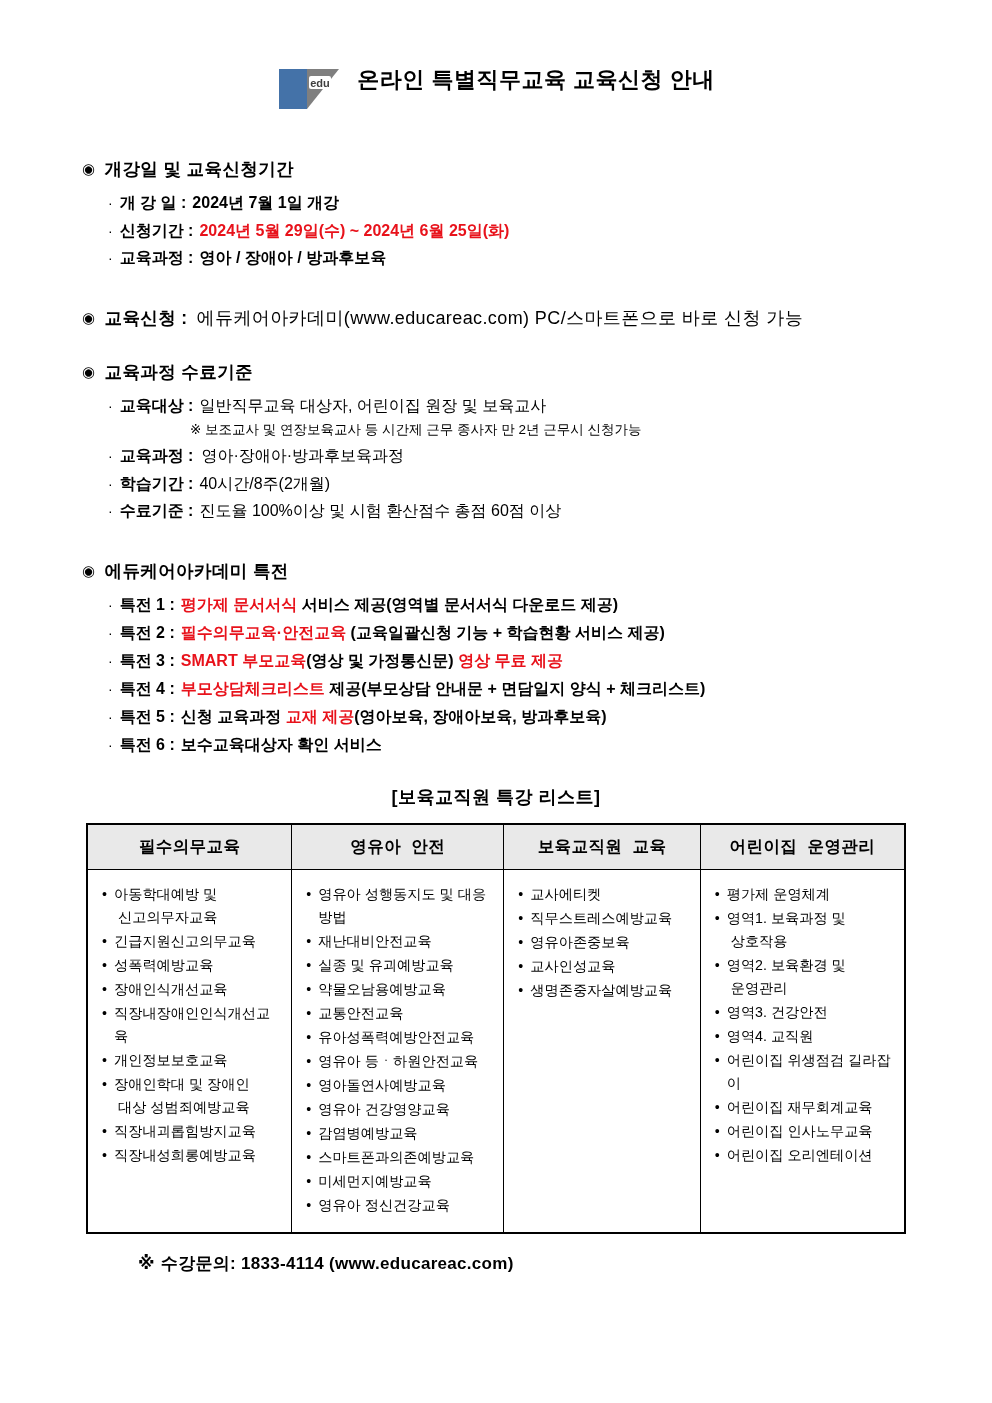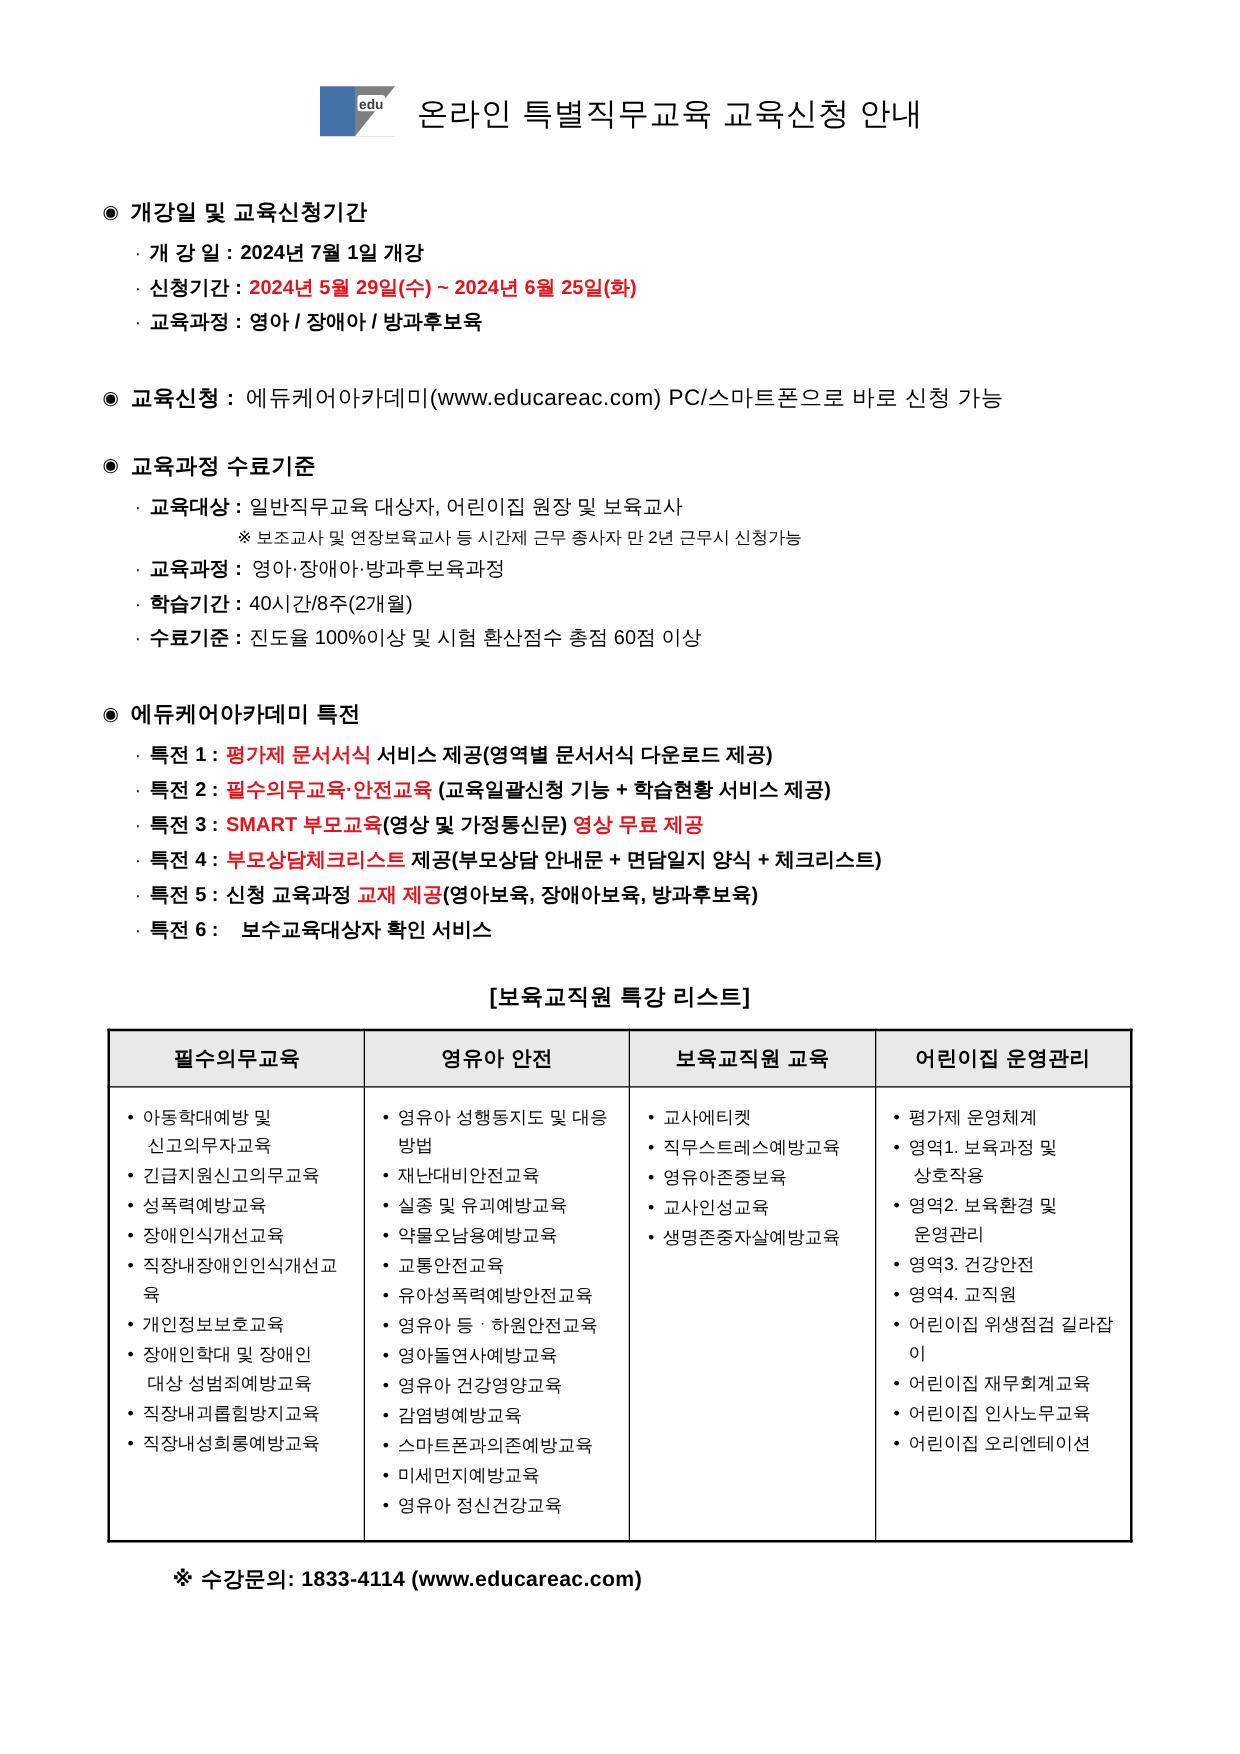--- a/index.html
+++ b/index.html
@@ -19,37 +19,37 @@
     width: 992px;
     height: 1403px;
     box-sizing: border-box;
     padding: 55px 60px 20px 60px;
     position: relative;
   }
 
   
   .header {
     display: flex;
-    align-items: center;
+    align-items: flex-start;
     justify-content: center;
     gap: 14px;
     margin-top: 10px;
     margin-bottom: 42px;
   }
   .logo {
     position: relative;
     width: 66px;
     height: 50px;
     flex: 0 0 auto;
   }
   .logo svg { display: block; }
 
   .header-title {
-    font-size: 25px;
-    font-weight: normal;
+    font-size: 22px;
+    font-weight: bold;
     letter-spacing: 0.5px;
     white-space: nowrap;
   }
 
   
   .section {
     margin-bottom: 22px;
   }
   .sec-head {
     font-size: 17.5px;
@@ -124,20 +124,21 @@
     border: 2.2px solid #000;
   }
   table.list th {
     border: 1.3px solid #000;
     background: #e9e9e9;
     font-size: 16.5px;
     font-weight: bold;
     padding: 11px 4px;
     text-align: center;
     letter-spacing: 0.4px;
+    font-family: Liberation Mono, monospace;
   }
   table.list td {
     border: 1.3px solid #000;
     vertical-align: top;
     padding: 13px 10px 14px 14px;
     font-size: 14.2px;
     line-height: 1.62;
   }
   table.list td ul {
     margin: 0;
@@ -273,21 +274,21 @@
           <span style="margin-left: 6px;"><span class="red-b">부모상담체크리스트</span><span class="val bold"> 제공(부모상담 안내문 + 면담일지 양식 + 체크리스트)</span></span>
         </div>
         <div class="benefit">
           <span class="dot">·</span>
           <span class="lbl">특전 5 :</span>
           <span style="margin-left: 6px;"><span class="val bold">신청 교육과정 </span><span class="red-b">교재 제공</span><span class="val bold">(영아보육, 장애아보육, 방과후보육)</span></span>
         </div>
         <div class="benefit">
           <span class="dot">·</span>
           <span class="lbl">특전 6 :</span>
-          <span style="margin-left: 18px;"><span class="val bold">보수교육대상자 확인 서비스</span></span>
+          <span style="margin-left: 6px;"><span class="val bold">보수교육대상자 확인 서비스</span></span>
         </div>
       </div>
   </div>
 
   <div class="table-title">[보육교직원 특강 리스트]</div>
   <table class="list">
     <thead>
       <tr>
         <th style="width:25%">필수의무교육</th>
         <th style="width:26%">영유아 안전</th>

